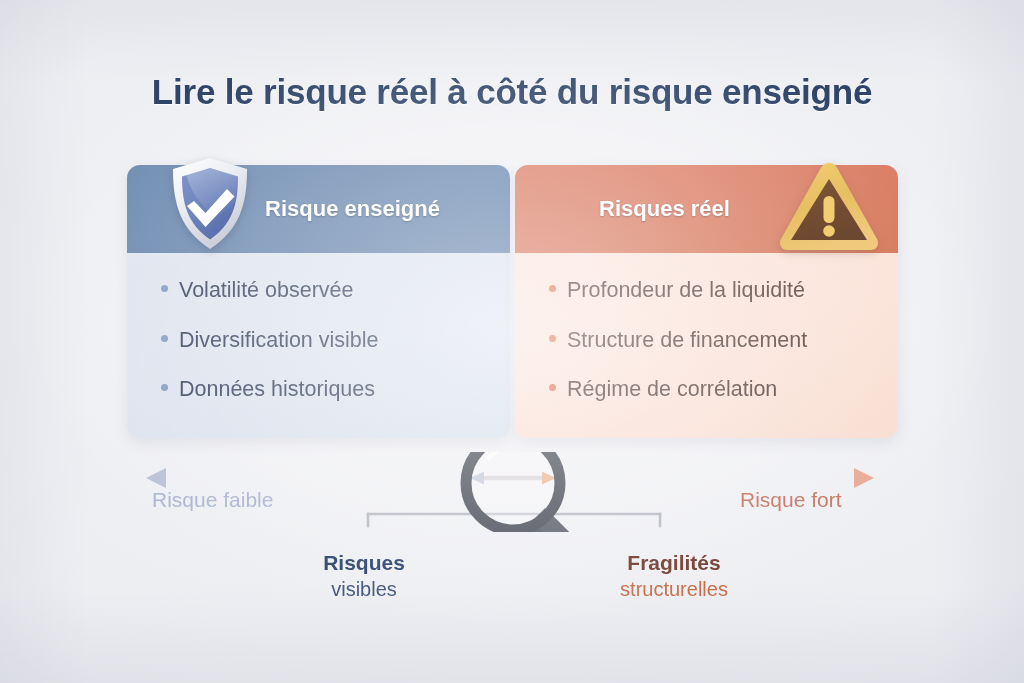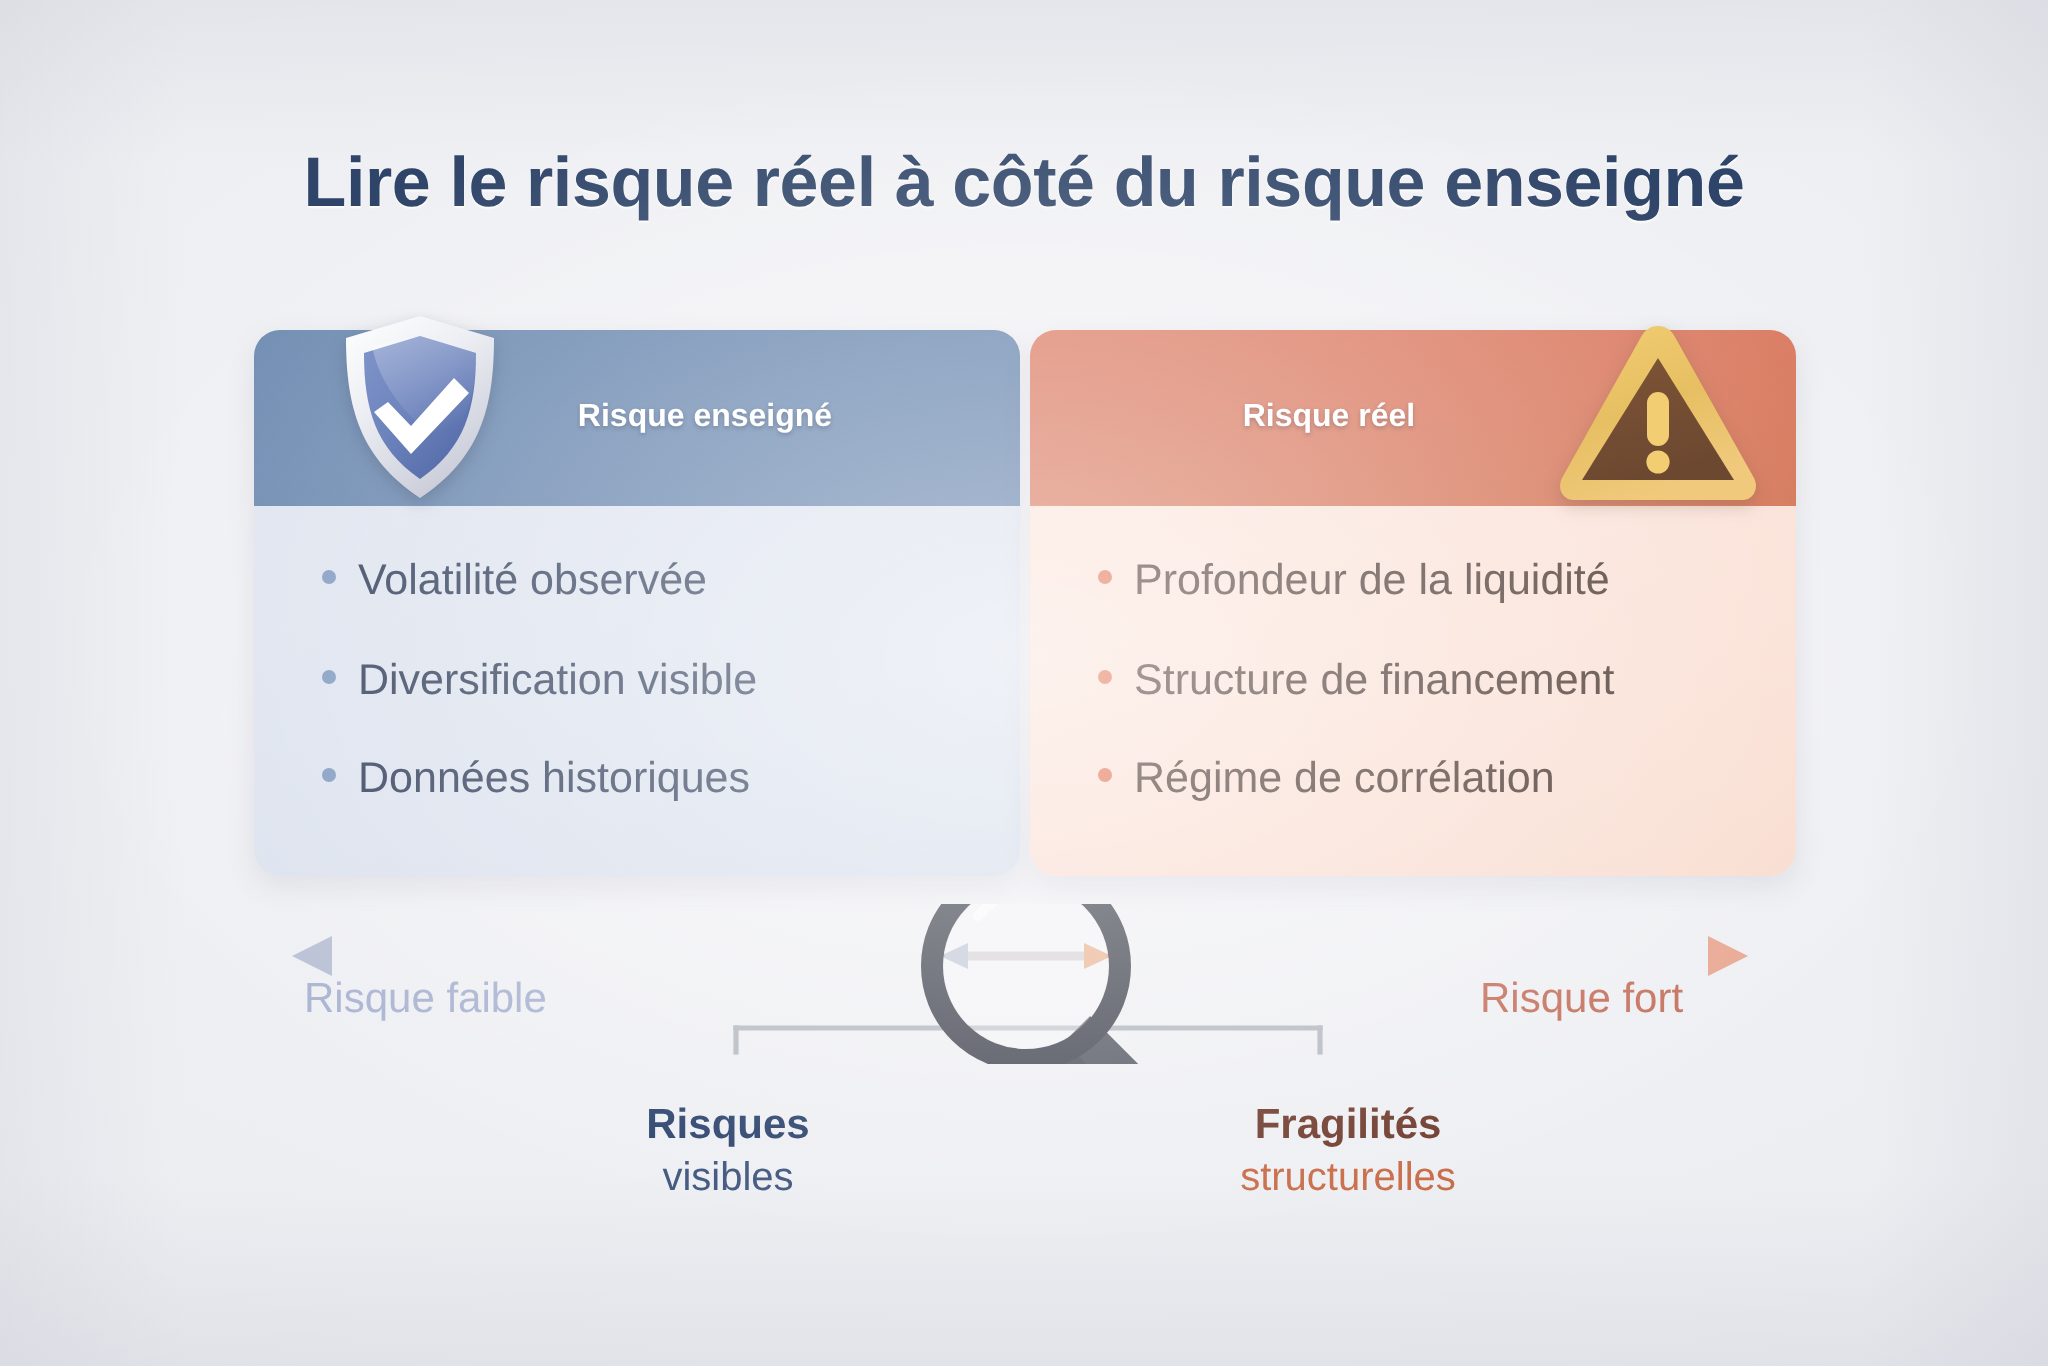--- a/index.html
+++ b/index.html
@@ -93,21 +93,21 @@
   }
   
   .card-right .card-header {
     background: linear-gradient(170deg, #dd816a 0%, #d9795f 50%, #d2704f 100%);
   }
   .card-right .card-body {
     background: linear-gradient(160deg, #fbe4db 0%, #fae0d5 55%, #f8dccf 100%);
   }
 
   .card-title {
-    font-size: 16px;
+    font-size: 22px;
     font-weight: bold;
     color: #ffffff;
     text-shadow: 0 1px 2px rgba(60,60,80,0.30);
     position: relative;
     z-index: 3;
   }
   .card-left .card-title  { transform: translateX(34px); }
   .card-right .card-title { transform: translateX(-42px); }
 
   
@@ -241,21 +241,21 @@
       <path d="M42 2 L79 13 C79 48 72 73 42 93 C12 73 5 48 5 13 Z" fill="url(#shieldEdge)"></path>
       <path d="M42 12 L70 20.5 C70 48 64.5 68 42 83.5 C19.5 68 14 48 14 20.5 Z" fill="url(#shieldFace)"></path>
       <path d="M42 12 L70 20.5 C70 40 66 54 55 66 C38 56 22 38 18 17 Z" fill="url(#shieldGloss)"></path>
       <path d="M26 45 L37.5 57 L59 33 L66.5 40.5 L37.5 71 L19 50 Z" fill="#ffffff"></path>
     </svg>
   </div>
 
   <div class="card card-right">
     <div class="card-clip">
       <div class="card-header">
-        <span class="card-title">Risque réel</span>
+        <span class="card-title">Risques réel</span>
       </div>
       <div class="card-body">
         <ul class="bullets">
           <li>
             <span class="dot"></span>
             <span>Profondeur de la liquidité</span>
           </li>
           <li>
             <span class="dot"></span>
             <span>Structure de financement</span>

